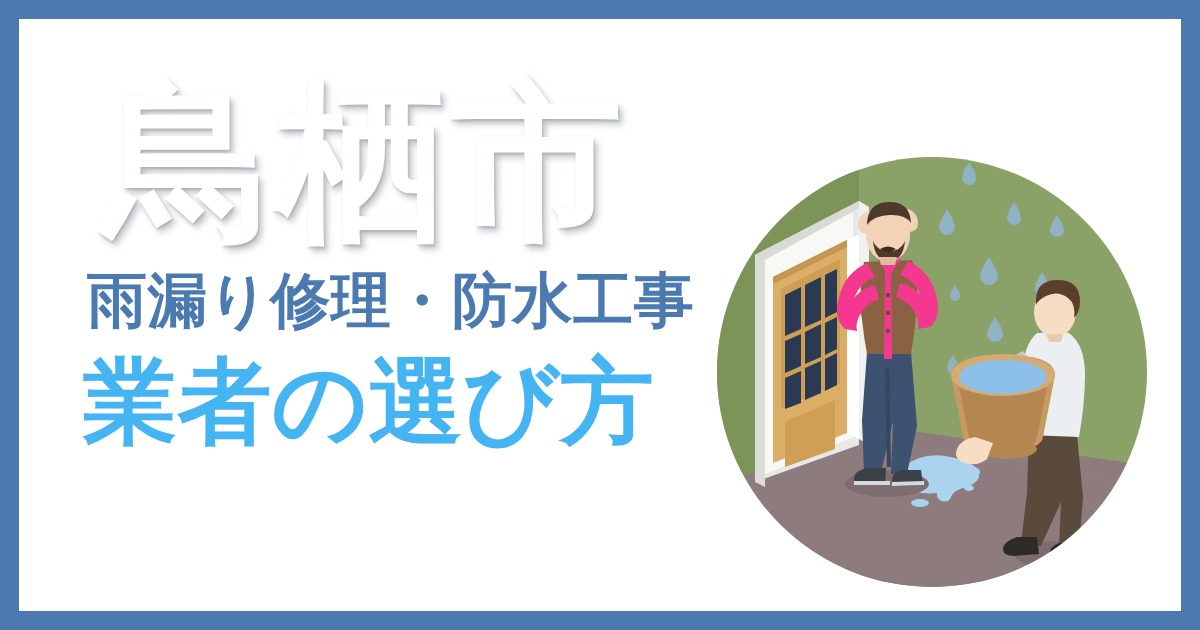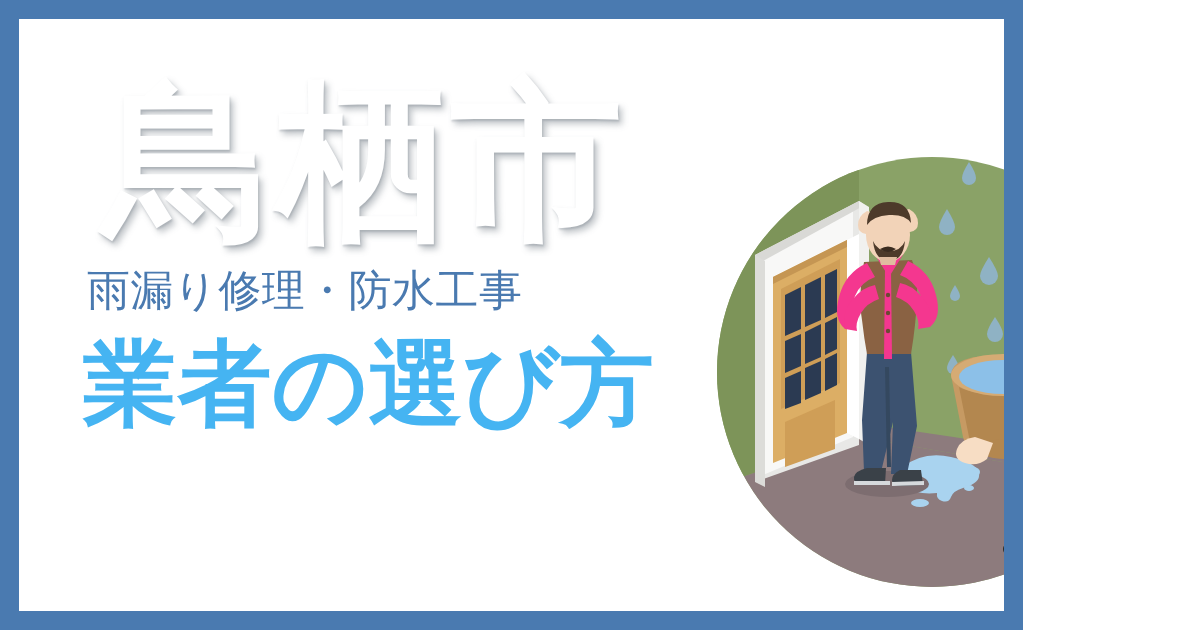--- a/index.html
+++ b/index.html
@@ -5,21 +5,21 @@
   html, body {
     margin: 0;
     padding: 0;
     background: #ffffff;
   }
   body {
     font-family: "DejaVu Sans", "Liberation Sans", sans-serif;
   }
   .banner {
     position: relative;
-    width: 1023px;
+    width: 1200px;
     height: 630px;
     background: #84cc16;
     box-sizing: border-box;
     border: 19px solid #4a7ab0;
     overflow: hidden;
   }
   .canvas {
     position: absolute;
     inset: 0;
     background: #ffffff;
@@ -40,22 +40,22 @@
     color: #ffffff;
     letter-spacing: 0.01em;
     margin: 0 0 4px 22px;
     text-shadow:
       4px 5px 6px rgba(110,118,128,0.42),
       1px 2px 2px rgba(120,128,138,0.30);
     white-space: nowrap;
   }
   .service-line {
     font-family: "DejaVu Sans", "Liberation Sans", sans-serif;
-    font-size: 43px;
-    font-weight: 400;
+    font-size: 60px;
+    font-weight: 700;
     line-height: 1.1;
     color: #4a7ab0;
     margin: 14px 0 2px 6px;
     letter-spacing: 0.01em;
     white-space: nowrap;
   }
   .choose-line {
     font-family: "DejaVu Sans", "Liberation Sans", sans-serif;
     font-size: 94px;
     font-weight: 700;

